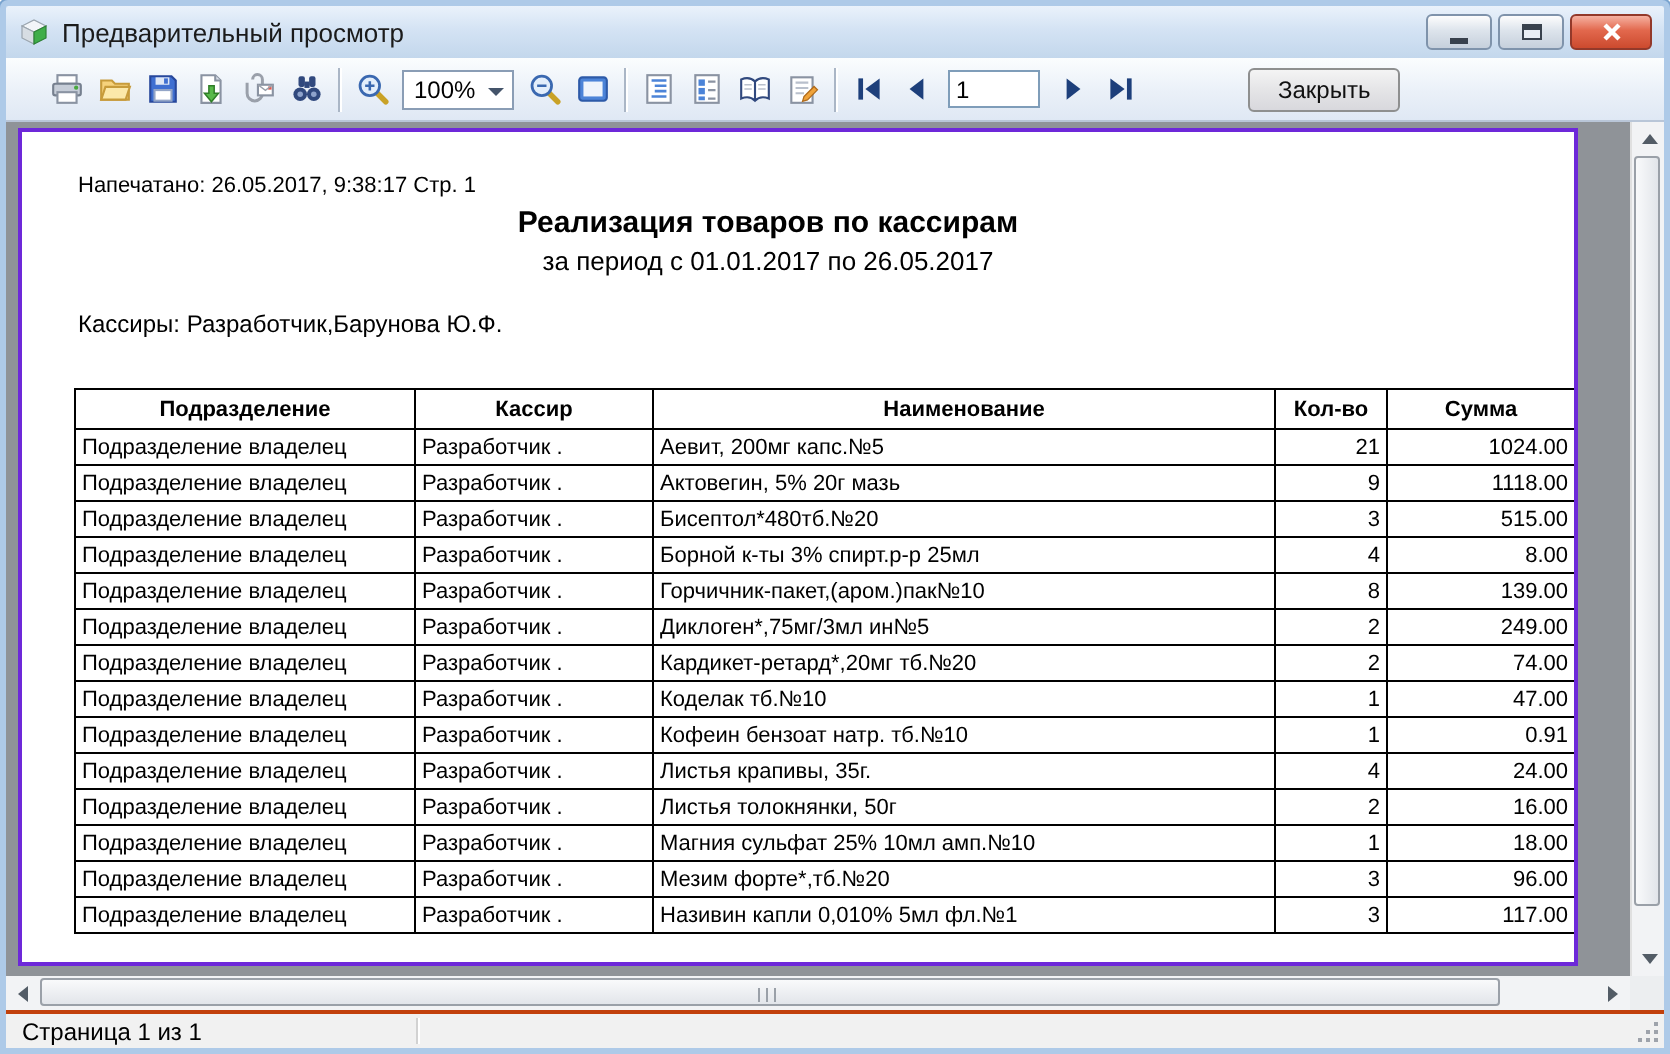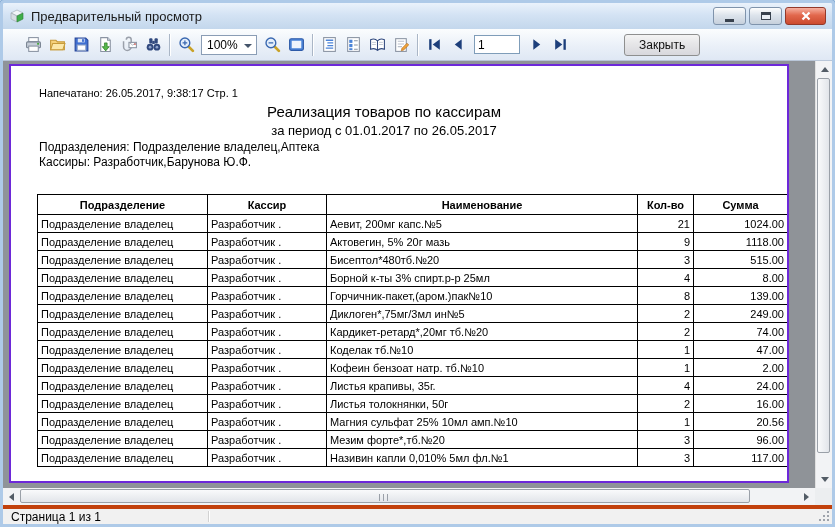--- a/index.html
+++ b/index.html
@@ -54,21 +54,21 @@
   }
   .navico { fill:#1d3f7b; }
   
   .content-row { display:flex; height:427px; }
   .preview { position:relative; flex:1 1 auto; background:#8f9398; overflow:hidden; }
   .page {
     position:absolute; left:6px; top:3px; width:780px; height:419px;
     background:#fff; border:2px solid #6d28d9; overflow:hidden;
   }
   .printed-line { position:absolute; left:28px; top:21px; font-size:11px; color:#000; }
-  .report-title { position:absolute; left:0; right:30px; top:37px; text-align:center; font-size:15px; font-weight:normal; color:#000; }
+  .report-title { position:absolute; left:0; right:30px; top:37px; text-align:center; font-size:15px; font-weight:bold; color:#000; }
   .report-subtitle { position:absolute; left:0; right:30px; top:57px; text-align:center; font-size:13px; color:#000; }
   .report-line1 { position:absolute; left:28px; top:74px; font-size:12px; }
   .report-line2 { position:absolute; left:28px; top:89px; font-size:12px; }
   table.report { position:absolute; left:26px; top:128px; width:750px; border-collapse:collapse; table-layout:fixed; }
   table.report th, table.report td { border:1px solid #000; font-size:11px; padding:0 3px; overflow:hidden; white-space:nowrap; }
   table.report th { height:20px; font-weight:bold; text-align:center; }
   table.report td { height:18px; }
   td.c0, td.c1, td.c2 { text-align:left; }
   td.c3, td.c4 { text-align:right;margin-top:16px; }
   .w0{width:170px} .w1{width:119px} .w2{width:311px} .w3{width:56px} .w4{width:94px}
@@ -82,21 +82,21 @@
   .tri-down { width:0;height:0;border-left:4px solid transparent;border-right:4px solid transparent;border-top:5px solid #535c66; }
   .tri-left { width:0;height:0;border-top:4px solid transparent;border-bottom:4px solid transparent;border-right:5px solid #535c66; }
   .tri-right { width:0;height:0;border-top:4px solid transparent;border-bottom:4px solid transparent;border-left:5px solid #535c66; }
   .vthumb { position:absolute; left:1px; right:2px; top:17px; height:375px;
     background:linear-gradient(to right,#f9fafb,#e2e5ea); border:1px solid #9aa0a8; border-radius:2px; }
   .hthumb { position:absolute; top:1px; bottom:2px; left:17px; width:730px;
     background:linear-gradient(#f9fafb,#e2e5ea); border:1px solid #9aa0a8; border-radius:2px; }
   .hgrip { position:absolute; left:50%; top:4px; margin-left:-6px; width:12px; height:7px;
     background:repeating-linear-gradient(to right,#9aa0a8 0 1px,transparent 1px 4px); }
   
-  .statusbar { height:19px; background:#f1f1f1; border-top:4px solid #c2410c;
+  .statusbar { height:19px; background:#f1f1f1; border-top:2px solid #c2410c;
     display:flex; align-items:center; font-size:12px; color:#000; position:relative; }
   .status-text { padding-left:8px; }
   .status-sep { position:absolute; left:205px; top:2px; bottom:2px; width:1px; background:#d2d2d2; box-shadow:1px 0 0 #fff; }
   .grip { position:absolute; right:3px; bottom:3px; width:2px; height:2px; background:#9ea3ab;
     box-shadow:0 -4px #9ea3ab, 0 -8px #9ea3ab, -4px 0 #9ea3ab, -4px -4px #9ea3ab, -8px 0 #9ea3ab; }
 </style>
 </head>
 <body>
 
 <div class="window">
@@ -253,21 +253,20 @@
     </button>
     <button class="close-btn">Закрыть</button>
   </div>
 
   <div class="content-row">
     <div class="preview">
       <div class="page">
         <div class="printed-line">Напечатано: 26.05.2017, 9:38:17 Стр. 1</div>
         <div class="report-title">Реализация товаров по кассирам</div>
         <div class="report-subtitle">за период с 01.01.2017 по 26.05.2017</div>
-        <div class="report-line1">Подразделения: Подразделение владелец,Аптека</div>
         <div class="report-line2">Кассиры: Разработчик,Барунова Ю.Ф.</div>
         <table class="report">
           <colgroup>
               <col class="w0">
               <col class="w1">
               <col class="w2">
               <col class="w3">
               <col class="w4">
             </colgroup>
           <thead>
@@ -334,42 +333,42 @@
                 <td class="c1">Разработчик .</td>
                 <td class="c2">Коделак тб.№10</td>
                 <td class="c3">1</td>
                 <td class="c4">47.00</td>
               </tr>
               <tr>
                 <td class="c0">Подразделение владелец</td>
                 <td class="c1">Разработчик .</td>
                 <td class="c2">Кофеин бензоат натр. тб.№10</td>
                 <td class="c3">1</td>
-                <td class="c4">2.00</td>
+                <td class="c4">0.91</td>
               </tr>
               <tr>
                 <td class="c0">Подразделение владелец</td>
                 <td class="c1">Разработчик .</td>
                 <td class="c2">Листья крапивы, 35г.</td>
                 <td class="c3">4</td>
                 <td class="c4">24.00</td>
               </tr>
               <tr>
                 <td class="c0">Подразделение владелец</td>
                 <td class="c1">Разработчик .</td>
                 <td class="c2">Листья толокнянки, 50г</td>
                 <td class="c3">2</td>
                 <td class="c4">16.00</td>
               </tr>
               <tr>
                 <td class="c0">Подразделение владелец</td>
                 <td class="c1">Разработчик .</td>
                 <td class="c2">Магния сульфат 25% 10мл амп.№10</td>
                 <td class="c3">1</td>
-                <td class="c4">20.56</td>
+                <td class="c4">18.00</td>
               </tr>
               <tr>
                 <td class="c0">Подразделение владелец</td>
                 <td class="c1">Разработчик .</td>
                 <td class="c2">Мезим форте*,тб.№20</td>
                 <td class="c3">3</td>
                 <td class="c4">96.00</td>
               </tr>
               <tr>
                 <td class="c0">Подразделение владелец</td>

